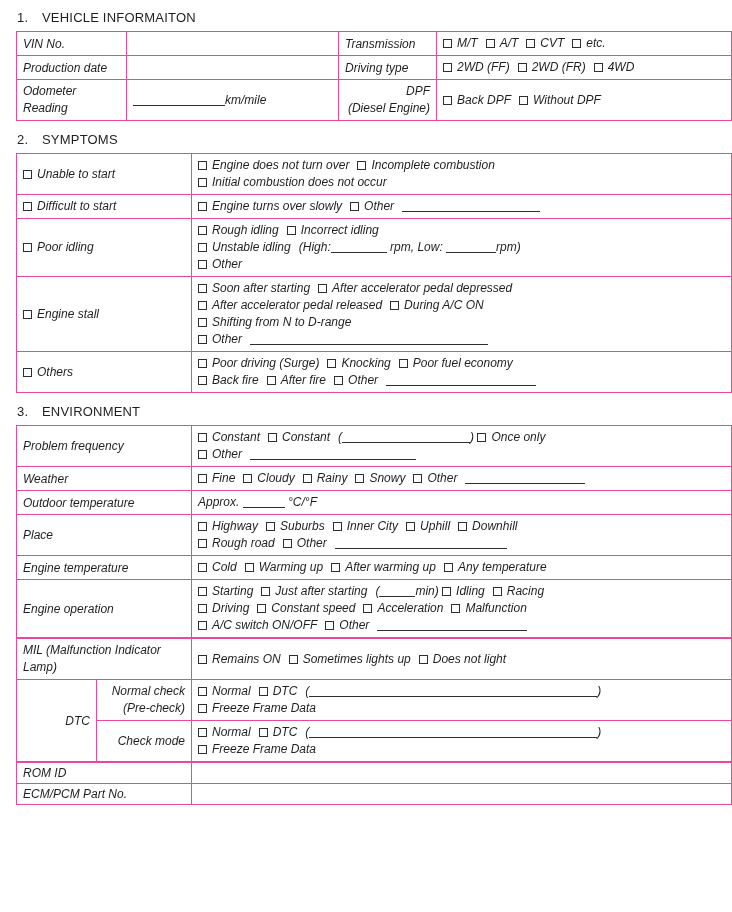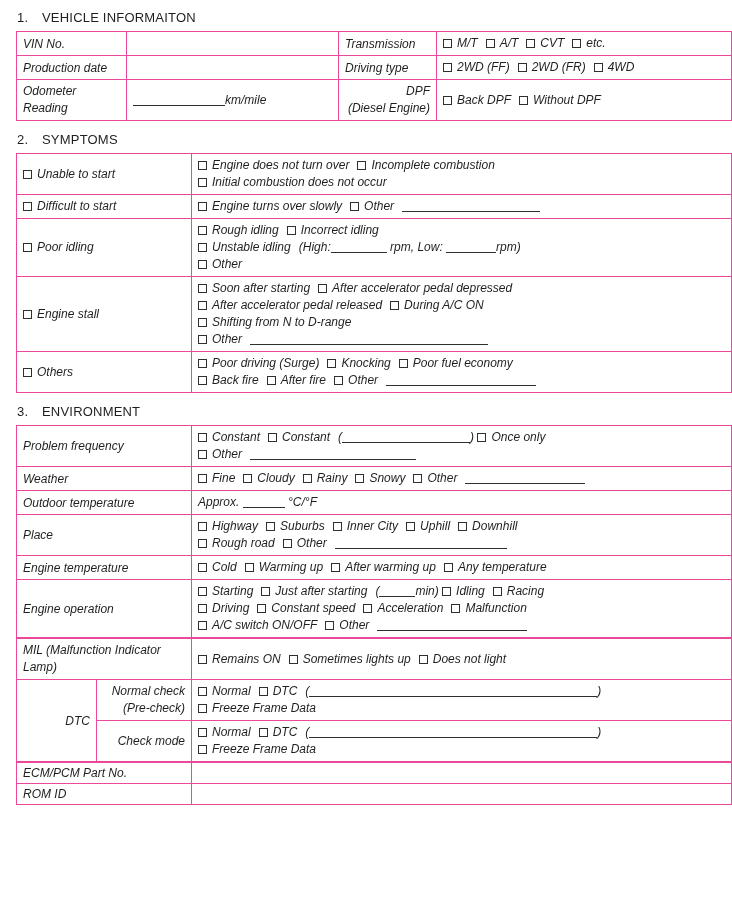--- a/index.html
+++ b/index.html
@@ -233,23 +233,23 @@
     </tbody>
   </table>
 
   <table>
     <colgroup>
         <col class="c175">
         <col>
       </colgroup>
     <tbody>
       <tr>
+        <td>ROM ID</td>
+        <td></td>
+      </tr>
+      <tr>
         <td>ECM/PCM Part No.</td>
         <td></td>
       </tr>
-      <tr>
-        <td>ROM ID</td>
-        <td></td>
-      </tr>
     </tbody>
   </table>
 
 </div>
 
 </body></html>

